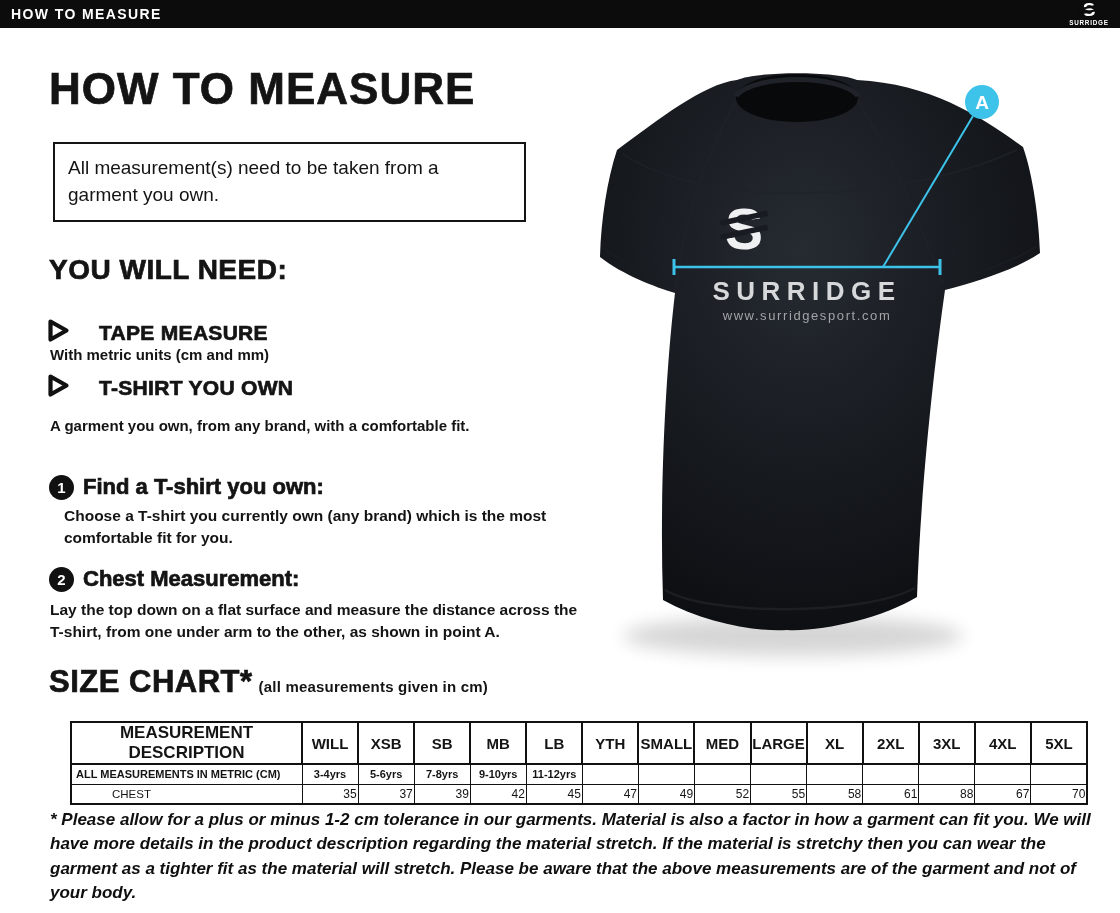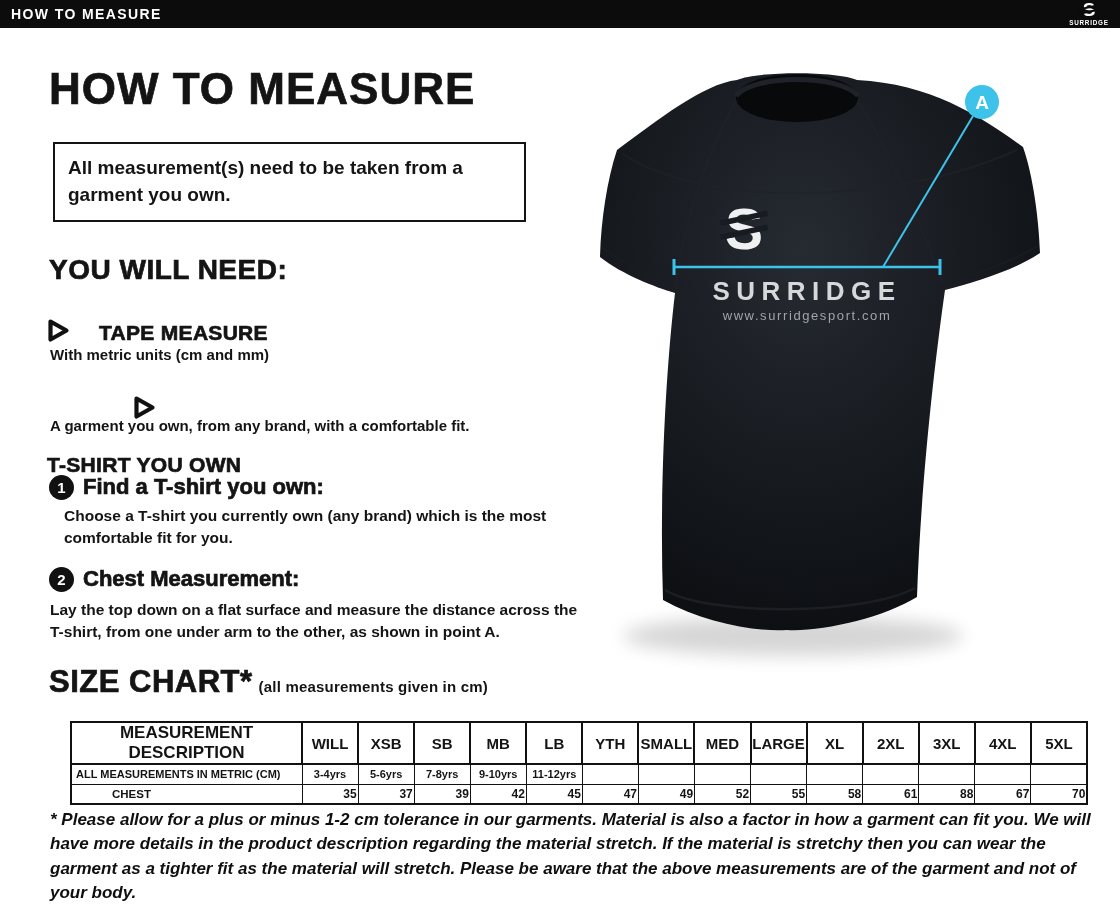--- a/index.html
+++ b/index.html
@@ -21,21 +21,21 @@
   }
   .topbar-logo { position:absolute; right:7px; top:0; }
 
   .h-heavy { -webkit-text-stroke:0.7px currentColor; }
 
   
   .main-title { left:49px; top:64px; font-size:44px; font-weight:700; letter-spacing:1px; }
   .notice-box {
     left:53px; top:142px; width:473px;
     border:2.5px solid #141414; padding:11px 13px;
-    font-size:19px; font-weight:700; line-height:1.42;
+    font-size:19px; font-weight:400; line-height:1.42;
   }
   .need-heading { left:49px; top:254px; font-size:28px; font-weight:700; letter-spacing:0.5px; }
 
   .need-item { display:flex; align-items:center; gap:29px; }
   .need-item .t-label { font-size:21px; font-weight:700; letter-spacing:0.3px; }
   .need-desc { font-size:15px; font-weight:700; }
 
   .step-head { display:flex; align-items:center; gap:9px; }
   .step-num {
     width:25px; height:25px; border-radius:50%; background:#111;
@@ -55,21 +55,21 @@
     border:2.5px solid #111;
     margin-left:20px;
   }
   table.sizes col.c-desc { width:231px; }
   table.sizes th { border:2px solid #111; height:27px; font-size:15px; font-weight:700; text-align:center; }
   table.sizes th.desc-h { font-size:17px; }
   table.sizes td { border:1.5px solid #111; height:20px; text-align:center; font-size:12px; }
   table.sizes td.row-label { text-align:left; padding-left:4px; }
   table.sizes tr.metric-row td { font-size:11px; font-weight:700; }
   table.sizes tr.metric-row td.row-label { font-size:11px; }
-  table.sizes tr.chest-row td { font-weight:700;padding-left:40px; }
+  table.sizes tr.chest-row td { font-weight:400;padding-left:40px; }
   table.sizes tr.chest-row td.row-label { font-size:11.5px; }
 
   .footnote {
     left:50px; top:808px; width:1056px;
     font-size:17px; font-weight:700; font-style:italic; line-height:1.43; color:#0f0f0f;
   }
 
   .shirt-wrap { left:563px; top:60px; width:510px; height:615px; }
   svg text { font-family:"Liberation Sans", sans-serif; }
 </style>
@@ -97,21 +97,21 @@
 <div class="abs need-item" style="left:47px; top:318px;">
   <span>
     <svg width="23" height="25" viewBox="0 0 23 25">
         <polygon points="3.5,3.5 19.5,12.5 3.5,21.5" fill="none" stroke="#111" stroke-width="4.2" stroke-linejoin="round"></polygon>
       </svg>
   </span>
   <span class="t-label h-heavy">TAPE MEASURE</span>
 </div>
 <div class="abs need-desc" style="left:50px; top:346px;">With metric units (cm and mm)</div>
 
-<div class="abs need-item" style="left:47px; top:395px;flex-direction:column;">
+<div class="abs need-item" style="left:47px; top:373px;">
   <span>
     <svg width="23" height="25" viewBox="0 0 23 25">
         <polygon points="3.5,3.5 19.5,12.5 3.5,21.5" fill="none" stroke="#111" stroke-width="4.2" stroke-linejoin="round"></polygon>
       </svg>
   </span>
   <span class="t-label h-heavy">T-SHIRT YOU OWN</span>
 </div>
 <div class="abs need-desc" style="left:50px; top:417px;">A garment you own, from any brand, with a comfortable fit.</div>
 
 <div class="abs step-head" style="left:49px; top:474px;">

